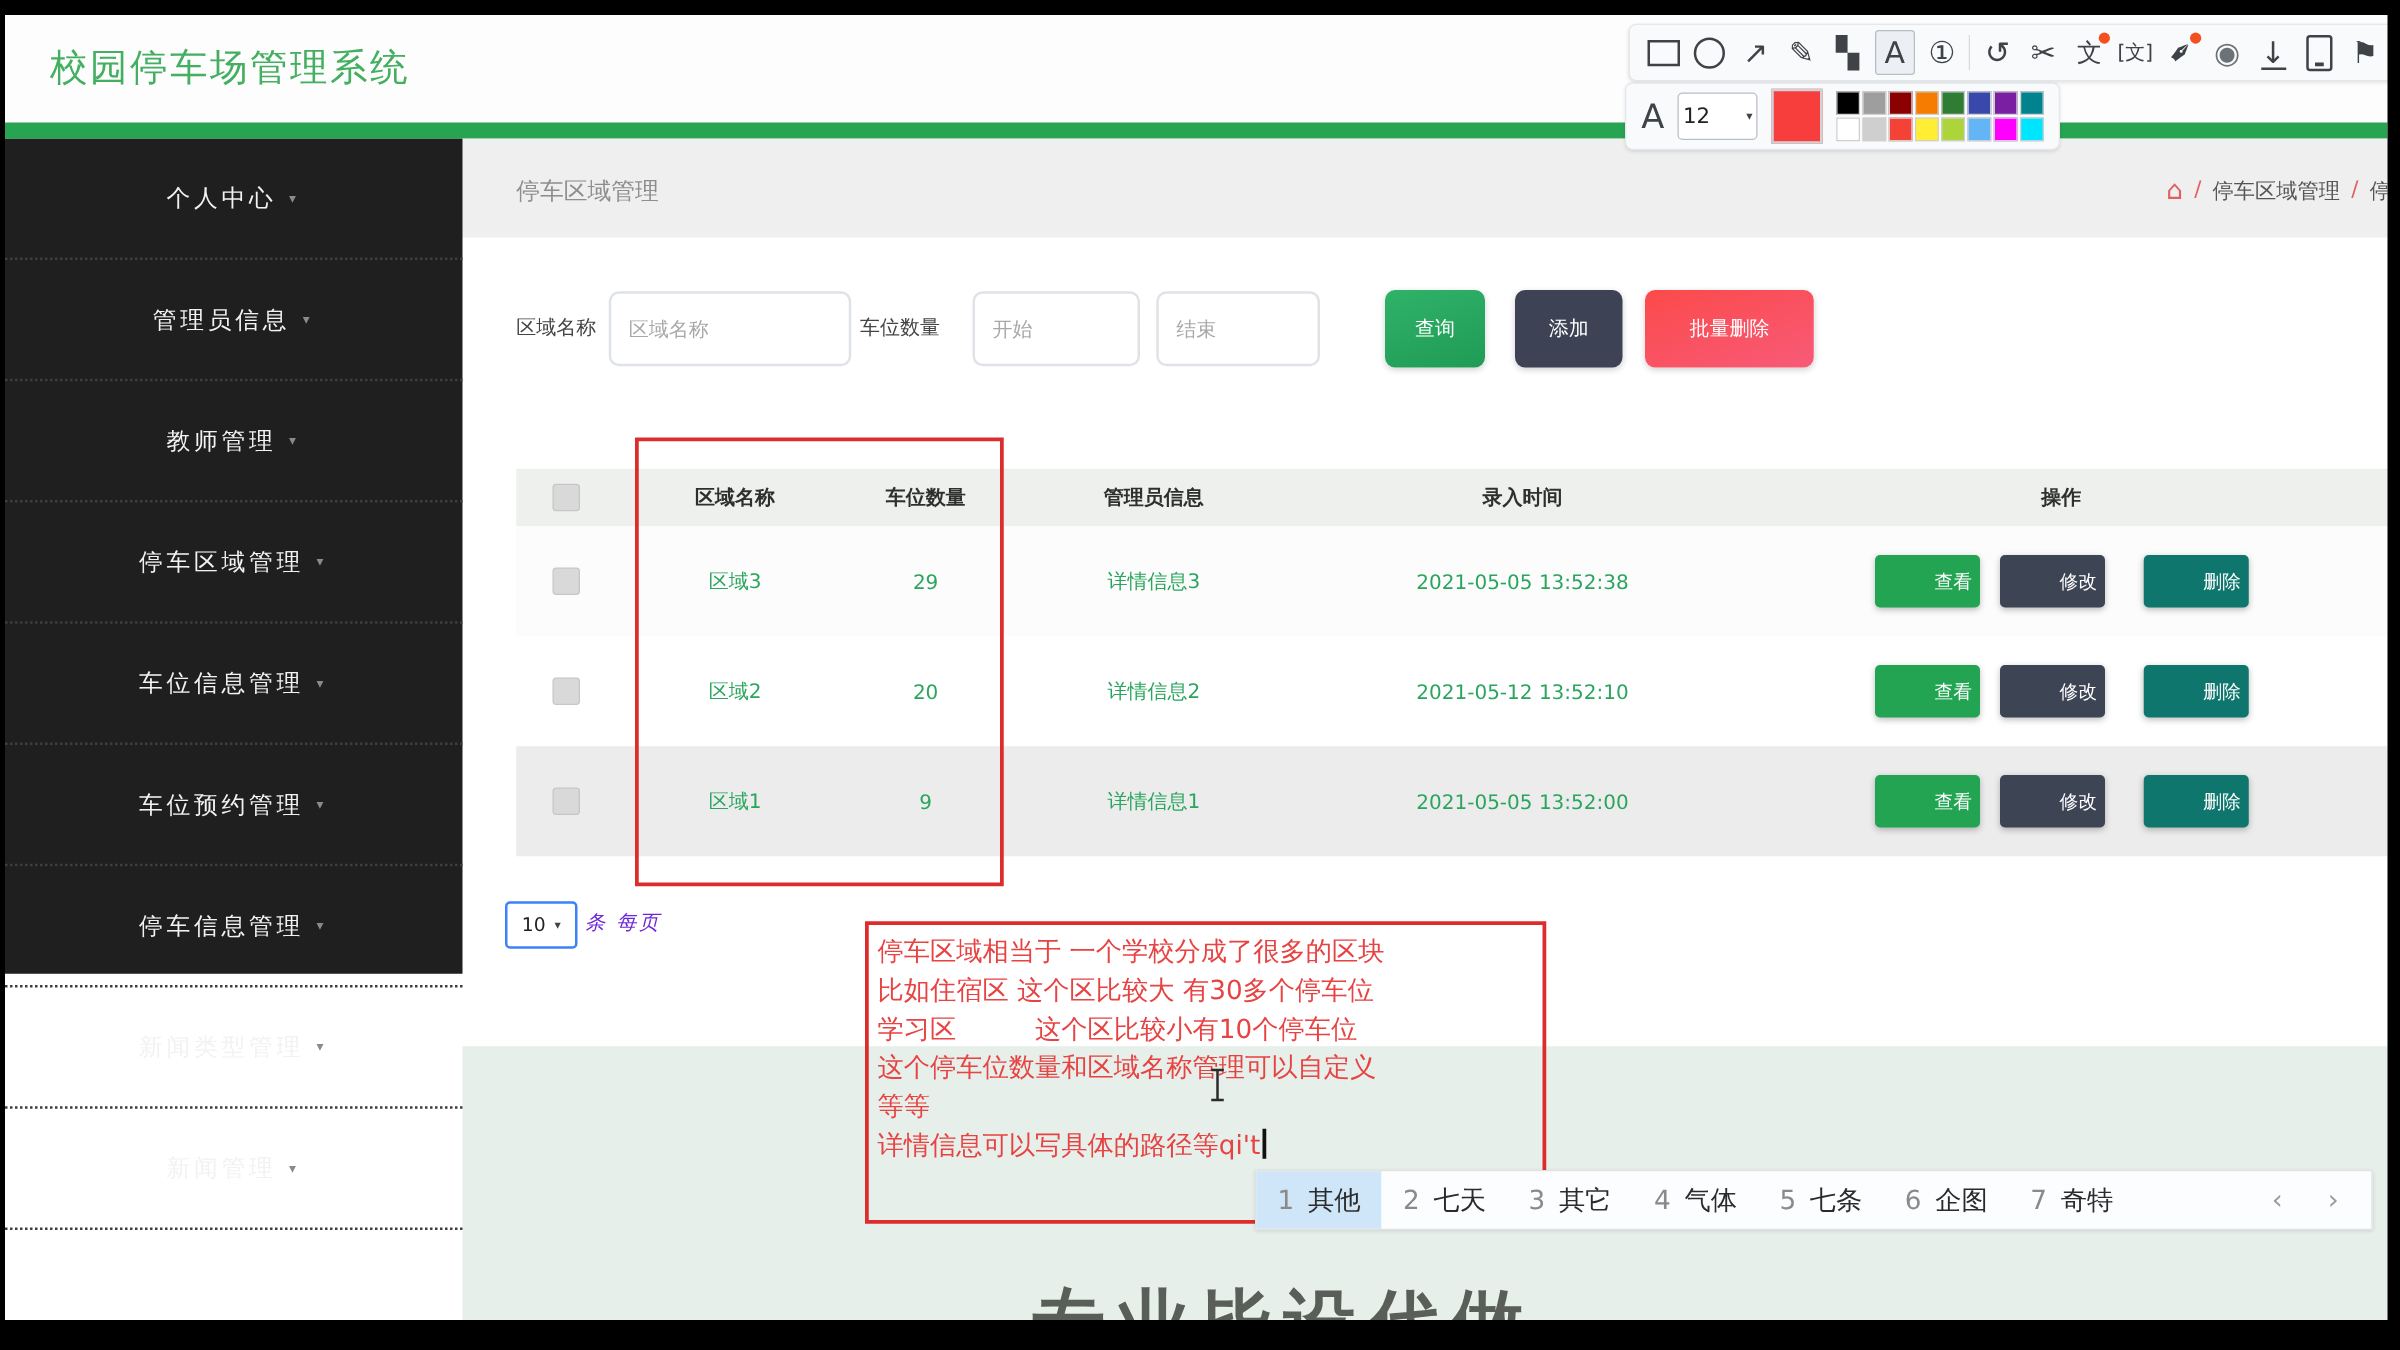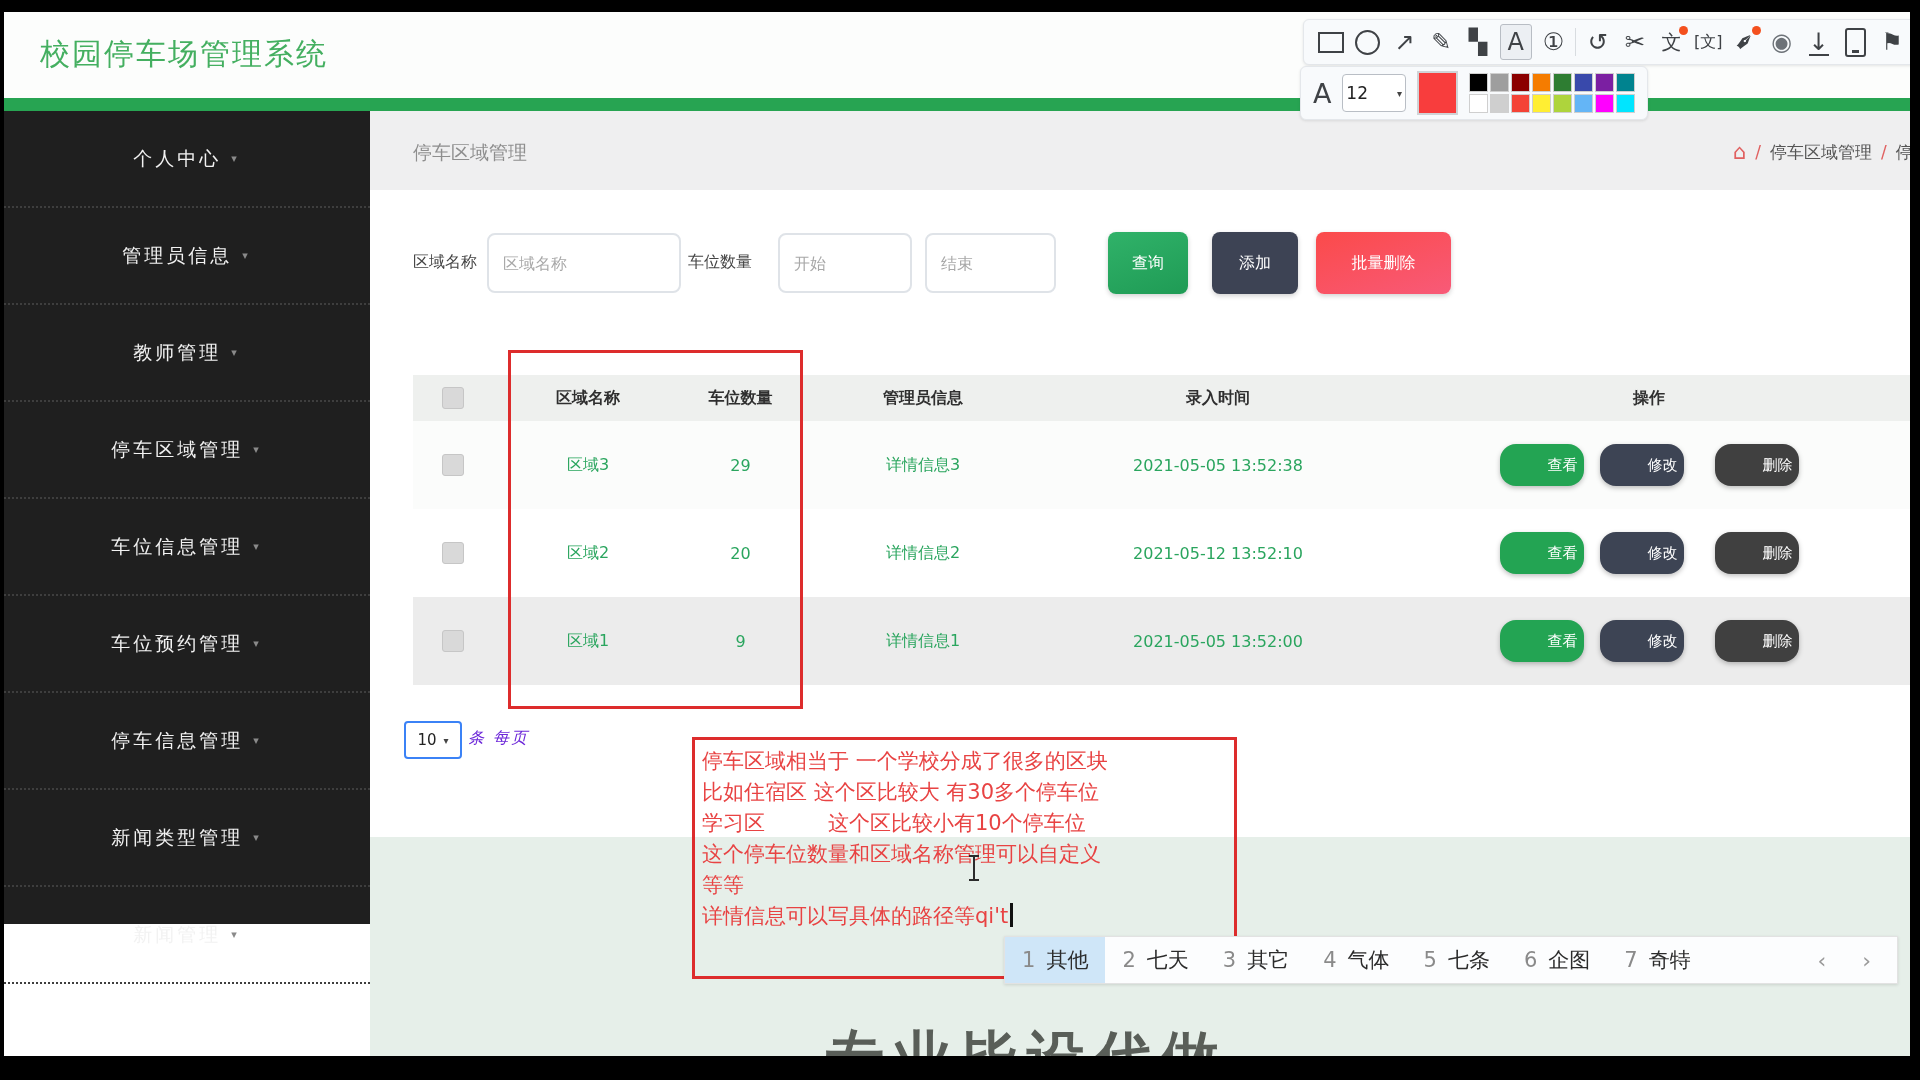--- a/index.html
+++ b/index.html
@@ -10,21 +10,21 @@
   .strip{position:absolute;background:#000;z-index:60;}
   .strip.top{left:0;top:0;width:1920px;height:12px;}
   .strip.bottom{left:0;top:1056px;width:1920px;height:24px;}
   .strip.left{left:0;top:0;width:4px;height:1080px;}
   .strip.right{left:1910px;top:0;width:10px;height:1080px;}
   
   .app-header{left:4px;top:12px;width:1906px;height:86px;background:#fcfdfc;}
   .app-title{left:40px;top:34px;font-size:30px;color:#44af60;letter-spacing:2px;text-align:right;}
   .green-bar{left:4px;top:98px;width:1906px;height:13px;background:#27a452;}
   
-  .sidebar{left:0;top:111px;width:370px;height:813px;background:#1f1f1f;z-index:5;text-align:center;}
+  .sidebar{left:0;top:111px;width:370px;height:668px;background:#1f1f1f;z-index:5;text-align:center;}
   .side-item{height:95px;display:flex;align-items:center;justify-content:center;gap:10px;
              border-bottom:2px dotted #3e3e3e;color:#f2f2f2;font-size:19px;letter-spacing:3px;cursor:pointer;}
   .side-item .chev{font-size:11px;color:#8a8a8a;letter-spacing:0;}
   
   .content-bg{left:370px;top:111px;width:1540px;height:945px;background:#fff;}
   .page-band{left:370px;top:111px;width:1540px;height:79px;background:#efeff0;}
   .page-title{left:413px;top:140px;font-size:19px;color:#8e8e8e;}
   .breadcrumb{left:1733px;top:138px;width:177px;height:28px;overflow:hidden;white-space:nowrap;
               display:flex;align-items:center;gap:9px;font-size:17px;color:#555;}
   .breadcrumb .home{color:#e06060;font-size:21px;}
@@ -43,24 +43,24 @@
   .btn-batch{left:1316px;top:232px;width:135px;background:linear-gradient(160deg,#fb4a4a,#f85a78);}
   
   .tbl{left:413px;top:375px;width:1497px;}
   .trow{display:grid;grid-template-columns:80px 190px 115px 250px 340px 522px;align-items:center;}
   .thead{height:46px;background:#eef0ee;font-weight:bold;font-size:16px;color:#2f2f2f;}
   .tbody-row{height:88px;font-size:16px;color:#2aa55e;}
   .r0{background:#fbfcfb;}.r1{background:#ffffff;}.r2{background:#ececec;}
   .tc{text-align:center;}
   .cb{width:20px;height:20px;background:#d9d9d9;border:1px solid #c6c6c6;border-radius:3px;margin:0 auto;}
   .acts{display:flex;gap:16px;justify-content:center;}
-  .abtn{width:84px;height:42px;border:none;border-radius:16px;color:#fff;font-size:15px;cursor:pointer;
+  .abtn{width:84px;height:42px;border:none;border-radius:4px;color:#fff;font-size:15px;cursor:pointer;
         display:flex;align-items:center;justify-content:center;box-shadow:0 2px 5px rgba(0,0,0,.25);
         font-family:"DejaVu Sans","Liberation Sans",sans-serif;padding-left:48px;}
-  .a-view{background:#23a453;}.a-edit{background:#3d4454;}.a-del{background:#404040;margin-left:15px;}
+  .a-view{background:#23a453;}.a-edit{background:#3d4454;}.a-del{background:#0f766e;margin-left:15px;}
   
   .pager-select{left:404px;top:721px;width:54px;height:34px;border:2px solid #3b82f6;border-radius:4px;
                 background:#fff;display:flex;align-items:center;justify-content:center;gap:7px;
                 font-size:15px;color:#222;cursor:pointer;}
   .pager-select .dd{font-size:10px;color:#444;}
   .pager-label{left:468px;top:728px;font-size:16px;color:#6d28d9;letter-spacing:2px;font-style:italic;}
   
   .band{left:370px;top:837px;width:1540px;height:219px;background:#e6efe9;}
   .watermark{left:826px;top:1020px;font-size:58px;font-weight:bold;color:#595e58;letter-spacing:9px;z-index:6;}
   

